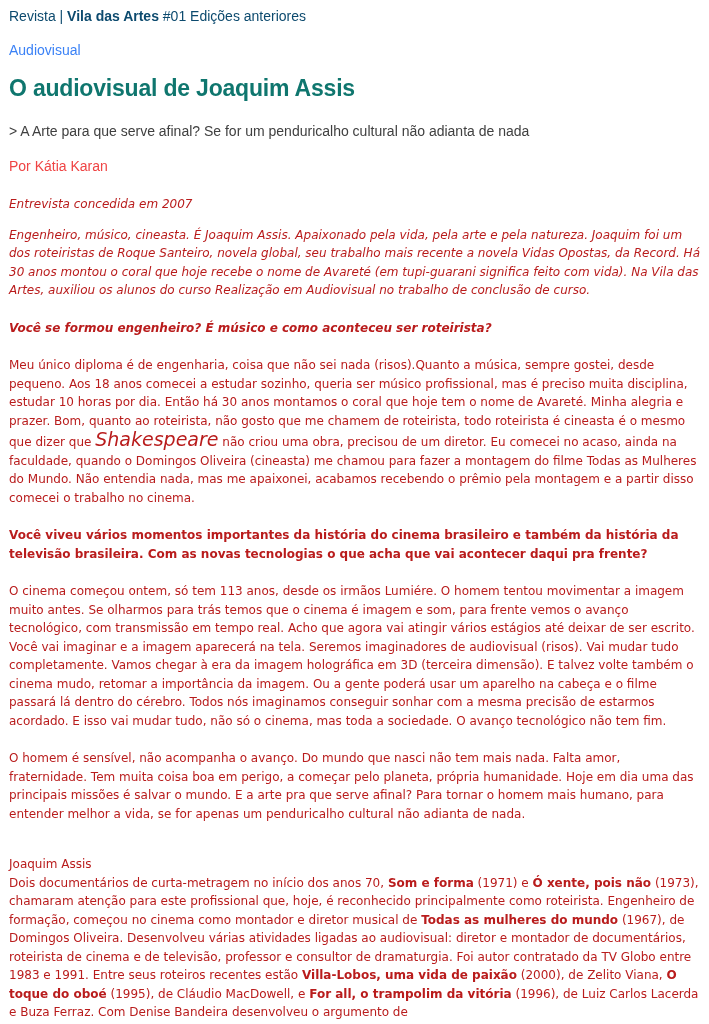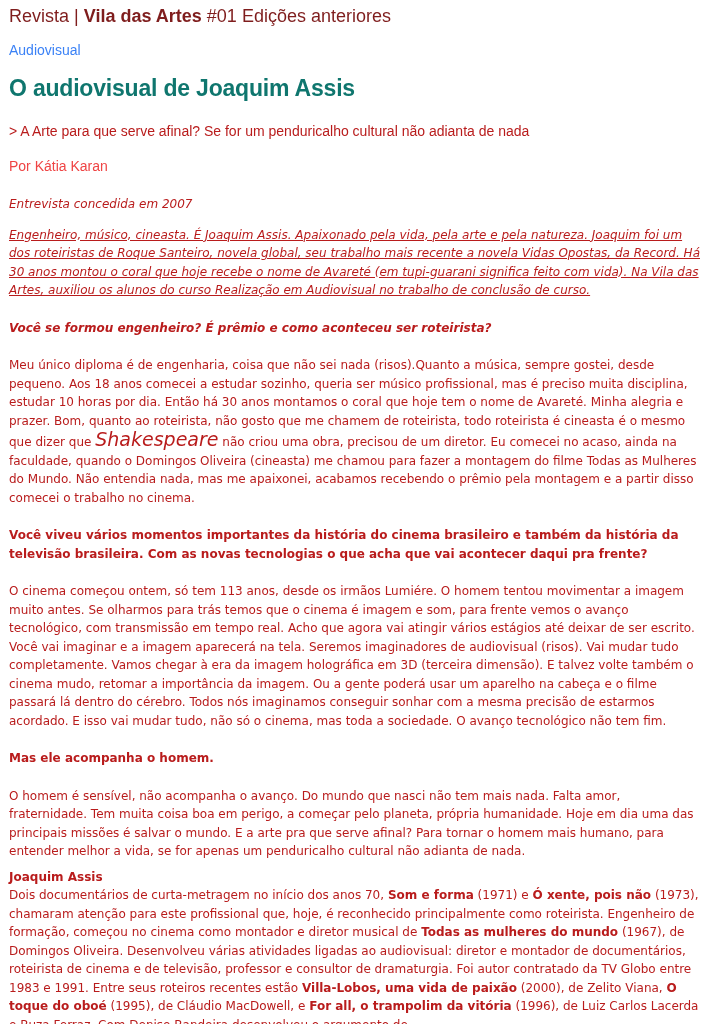--- a/index.html
+++ b/index.html
@@ -5,45 +5,45 @@
   * { box-sizing: border-box; }
   html, body { margin: 0; padding: 0; background: #ffffff; }
   .page {
     width: 709px;
     min-height: 1024px;
     padding: 8px 9px 10px 9px;
     color: #000;
     font-family: "Liberation Sans", sans-serif;
   }
   
-  .topbar { font-size: 18px; line-height: 17px; color: #7f1d1d; }
+  .topbar { font-size: 14px; line-height: 17px; color: #0c4a6e; }
   .section-label { font-size: 14px; margin-top: 17px; color: #3b82f6; }
   h1.title {
     font-size: 23px;
     font-weight: bold;
     margin: 17px 0 0 0;
     color: #0f766e;
     letter-spacing: -0.2px;
   }
-  .subtitle { font-size: 14px; margin-top: 21px; color: #b91c1c; }
+  .subtitle { font-size: 14px; margin-top: 21px; color: #404040; }
   .byline { font-size: 14px; margin-top: 19px; color: #ef4444; }
 
   
   .copy, .q, .a, .bio-h, .bio-p {
     font-family: "DejaVu Sans", sans-serif;
     font-size: 12px;
     line-height: 18.5px;
     color: #b91c1c;
   }
   .note { margin-top: 21px; font-style: italic; }
-  .intro { margin-top: 4px; font-style: italic; text-decoration: underline; }
+  .intro { margin-top: 4px; font-style: italic; }
   p.q { margin: 19px 0 0 0; font-weight: bold; }
   p.q.bi { font-style: italic; }
   p.a { margin: 19px 0 0 0; }
-  .bio-h { margin-top: 7px; font-weight: bold; }
+  .bio-h { margin-top: 32px; font-weight: normal; }
   .bio-p { margin: 0; }
 
   .b  { font-weight: bold; }
   .bi { font-weight: bold; }
   .shx {
     font-style: italic;
     font-size: 19px;
     font-family: "DejaVu Sans", sans-serif;
   }
 </style>
@@ -64,25 +64,24 @@
   <h1 class="title">O audiovisual de Joaquim Assis</h1>
 
   <div class="subtitle">&gt; A Arte para que serve afinal? Se for um penduricalho cultural não adianta de nada</div>
 
   <div class="byline">Por Kátia Karan</div>
 
   <p class="copy note">Entrevista concedida em 2007</p>
 
   <p class="copy intro">Engenheiro, músico, cineasta. É Joaquim Assis. Apaixonado pela vida, pela arte e pela natureza. Joaquim foi um dos roteiristas de Roque Santeiro, novela global, seu trabalho mais recente a novela Vidas Opostas, da Record. Há 30 anos montou o coral que hoje recebe o nome de Avareté (em tupi-guarani significa feito com vida). Na Vila das Artes, auxiliou os alunos do curso Realização em Audiovisual no trabalho de conclusão de curso.</p>
 
-  <p class="q bi">Você se formou engenheiro? É prêmio e como aconteceu ser roteirista?</p>
+  <p class="q bi">Você se formou engenheiro? É músico e como aconteceu ser roteirista?</p>
   <p class="a"><span>Meu único diploma é de engenharia, coisa que não sei nada (risos).Quanto a música, sempre gostei, desde pequeno. Aos 18 anos comecei a estudar sozinho, queria ser músico profissional, mas é preciso muita disciplina, estudar 10 horas por dia. Então há 30 anos montamos o coral que hoje tem o nome de Avareté. Minha alegria e prazer. Bom, quanto ao roteirista, não gosto que me chamem de roteirista, todo roteirista é cineasta é o mesmo que dizer que </span><span class="shx">Shakespeare</span><span> não criou uma obra, precisou de um diretor. Eu comecei no acaso, ainda na faculdade, quando o Domingos Oliveira (cineasta) me chamou para fazer a montagem do filme Todas as Mulheres do Mundo. Não entendia nada, mas me apaixonei, acabamos recebendo o prêmio pela montagem e a partir disso comecei o trabalho no cinema.</span></p>
 
   <p class="q b">Você viveu vários momentos importantes da história do cinema brasileiro e também da história da televisão brasileira. Com as novas tecnologias o que acha que vai acontecer daqui pra frente?</p>
   <p class="a"><span>O cinema começou ontem, só tem 113 anos, desde os irmãos Lumiére. O homem tentou movimentar a imagem muito antes. Se olharmos para trás temos que o cinema é imagem e som, para frente vemos o avanço tecnológico, com transmissão em tempo real. Acho que agora vai atingir vários estágios até deixar de ser escrito. Você vai imaginar e a imagem aparecerá na tela. Seremos imaginadores de audiovisual (risos). Vai mudar tudo completamente. Vamos chegar à era da imagem holográfica em 3D (terceira dimensão). E talvez volte também o cinema mudo, retomar a importância da imagem. Ou a gente poderá usar um aparelho na cabeça e o filme passará lá dentro do cérebro. Todos nós imaginamos conseguir sonhar com a mesma precisão de estarmos acordado. E isso vai mudar tudo, não só o cinema, mas toda a sociedade. O avanço tecnológico não tem fim.</span></p>
 
-  <p class="q b">Mas ele acompanha o homem.</p>
   <p class="a"><span>O homem é sensível, não acompanha o avanço. Do mundo que nasci não tem mais nada. Falta amor, fraternidade. Tem muita coisa boa em perigo, a começar pelo planeta, própria humanidade. Hoje em dia uma das principais missões é salvar o mundo. E a arte pra que serve afinal? Para tornar o homem mais humano, para entender melhor a vida, se for apenas um penduricalho cultural não adianta de nada.</span></p>
 
   <div class="bio-h">Joaquim Assis</div>
   <p class="bio-p"><span>Dois documentários de curta-metragem no início dos anos 70, </span><span class="bi">Som e forma</span><span> (1971) e </span><span class="bi">Ó xente, pois não</span><span> (1973), chamaram atenção para este profissional que, hoje, é reconhecido principalmente como roteirista. Engenheiro de formação, começou no cinema como montador e diretor musical de </span><span class="bi">Todas as mulheres do mundo</span><span> (1967), de Domingos Oliveira. Desenvolveu várias atividades ligadas ao audiovisual: diretor e montador de documentários, roteirista de cinema e de televisão, professor e consultor de dramaturgia. Foi autor contratado da TV Globo entre 1983 e 1991. Entre seus roteiros recentes estão </span><span class="bi">Villa-Lobos, uma vida de paixão</span><span> (2000), de Zelito Viana, </span><span class="bi">O toque do oboé</span><span> (1995), de Cláudio MacDowell, e </span><span class="bi">For all, o trampolim da vitória</span><span> (1996), de Luiz Carlos Lacerda e Buza Ferraz. Com Denise Bandeira desenvolveu o argumento de </span></p>
 
 </div>
 
 </body></html>

